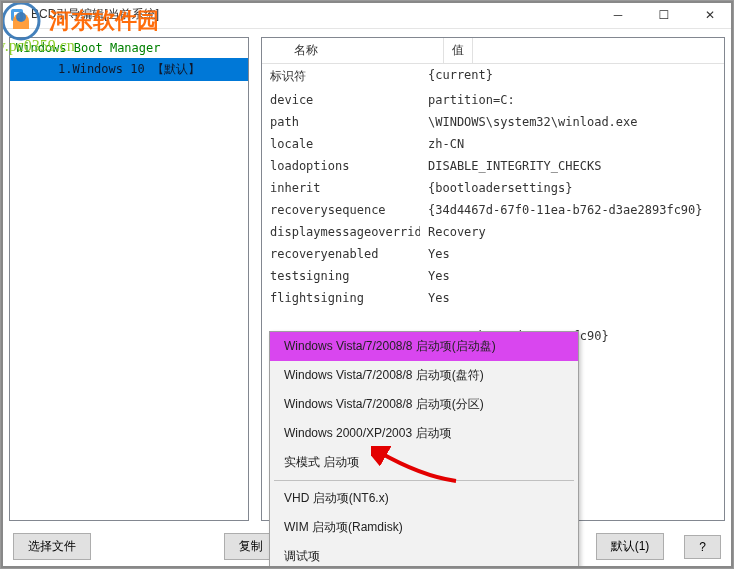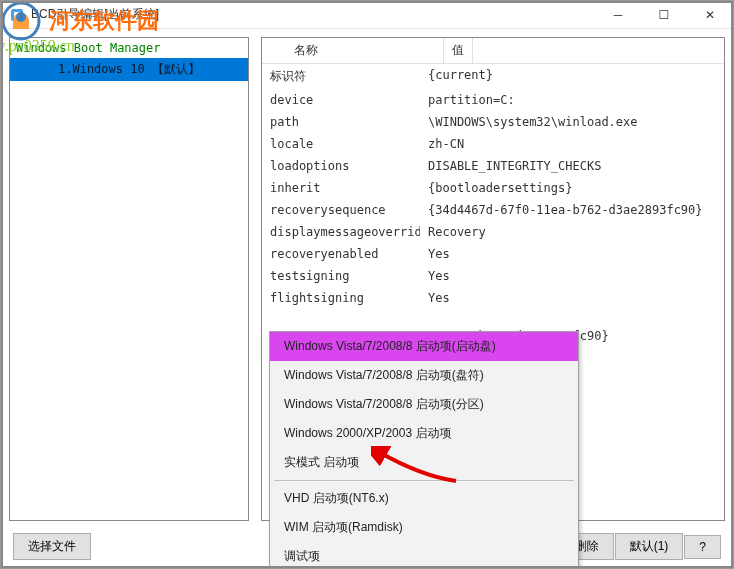--- a/index.html
+++ b/index.html
@@ -23,21 +23,21 @@
 .right .hdr .c0 { width: 158px; margin-left: 24px; }
 .right .rows { }
 .right .row { display: flex; }
 .right .row > div { padding: 4px 8px; font-family: SimSun, monospace; color: #333; white-space: nowrap; overflow: hidden; }
 .right .row .c0 { width: 158px; }
 .right .row .c1 { flex: 1; }
 .popup { position: absolute; left: 268px; top: 330px; width: 310px; background: #f2f2f2; border: 1px solid #a0a0a0; box-shadow: 2px 2px 4px rgba(0,0,0,0.2); z-index: 30; }
 .popup .mi { padding: 6px 14px; color: #222; font-size: 12px; }
 .popup .mi.sel { background: #d946ef; }
 .popup .sep { height: 1px; background: #c0c0c0; margin: 3px 4px; }
-.footer { position: absolute; bottom: 8px; left: 0; right: 0; display: flex; align-items: center; padding: 0 12px; gap: 1px; }
+.footer { position: absolute; bottom: 8px; left: 0; right: 0; display: flex; align-items: center; padding: 0 12px; gap: 20px; }
 .footer .spacer { flex: 1; }
 .footer button { padding: 4px 14px; background: #e1e1e1; border: 1px solid #adadad; font-family: inherit; font-size: 12px; cursor: pointer; }
 .footer button.primary { border: 2px solid #0078d7; padding: 3px 14px; }
 .arrow { position: absolute; left: 370px; top: 445px; z-index: 40; pointer-events: none; }
 .frame { position: absolute; inset: 0; border: 2px solid #888; pointer-events: none; z-index: 60; }
 </style>
 </head>
 <body>
 
 <div class="frame"></div>

